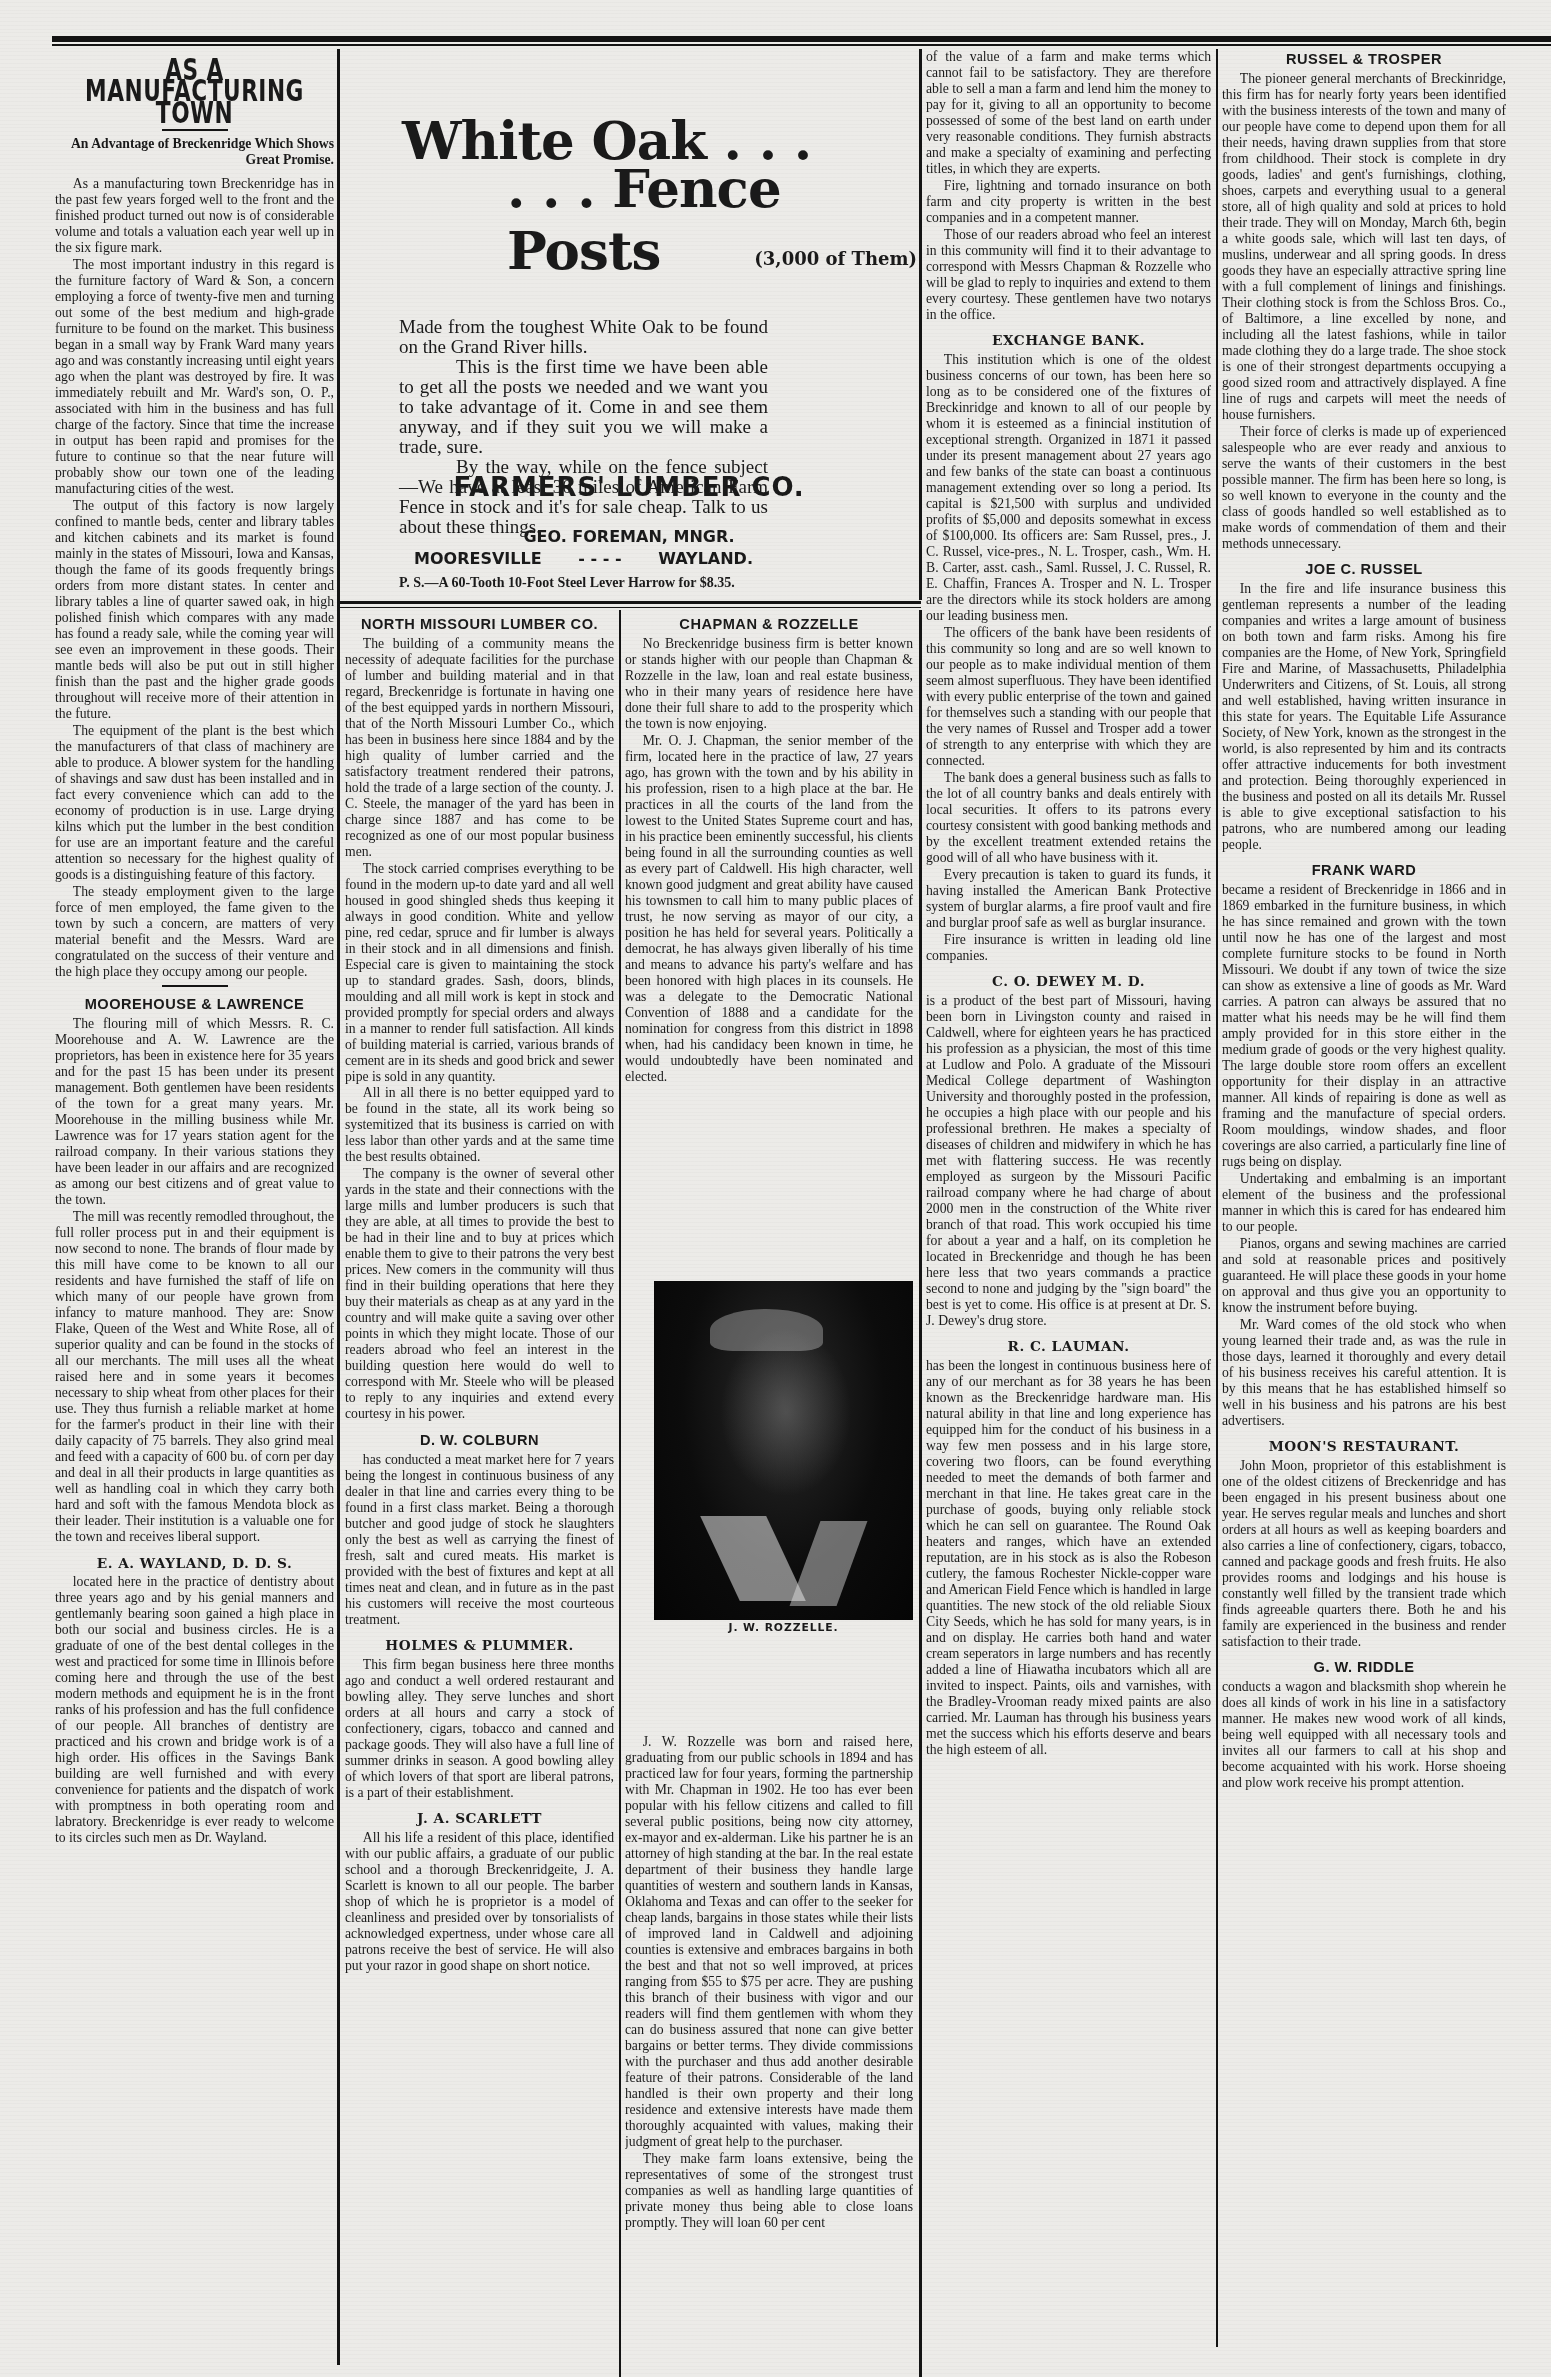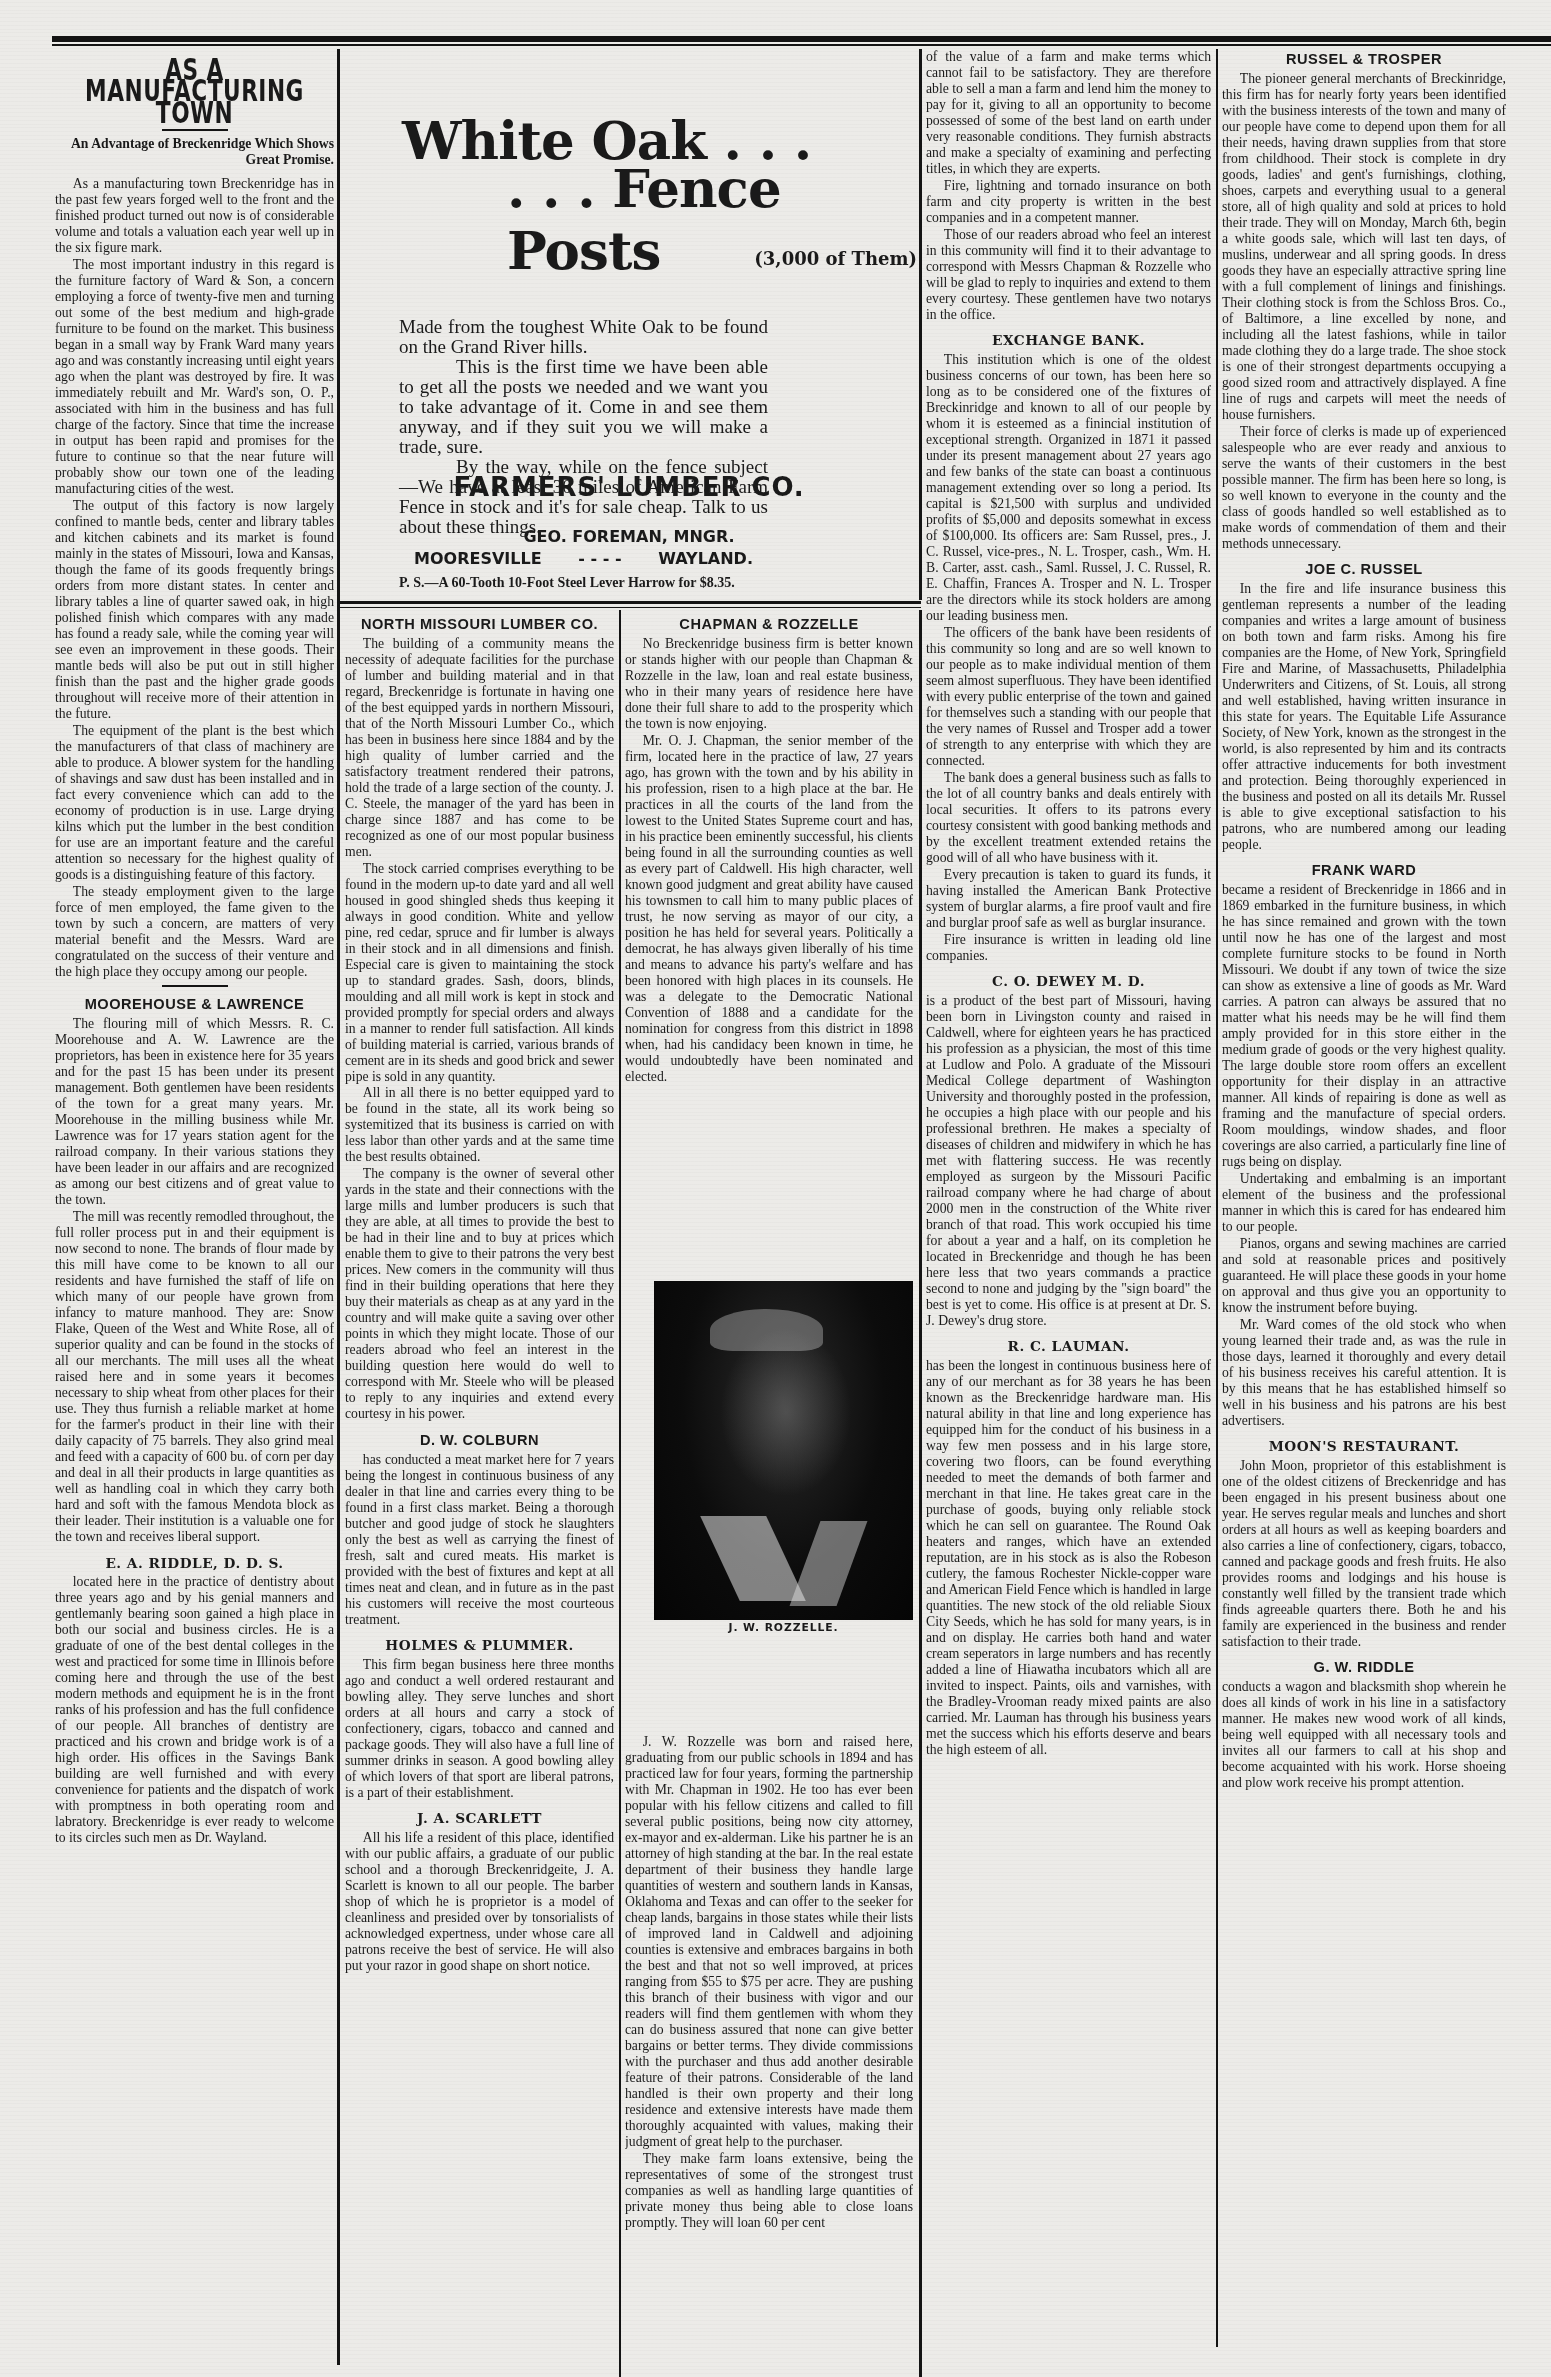--- a/index.html
+++ b/index.html
@@ -87,21 +87,21 @@
     <div class="subhead">An Advantage of Breckenridge Which Shows Great Promise.</div>
     <p>As a manufacturing town Breckenridge has in the past few years forged well to the front and the finished product turned out now is of considerable volume and totals a valuation each year well up in the six figure mark.</p>
     <p>The most important industry in this regard is the furniture factory of Ward &amp; Son, a concern employing a force of twenty-five men and turning out some of the best medium and high-grade furniture to be found on the market. This business began in a small way by Frank Ward many years ago and was constantly increasing until eight years ago when the plant was destroyed by fire. It was immediately rebuilt and Mr. Ward's son, O. P., associated with him in the business and has full charge of the factory. Since that time the increase in output has been rapid and promises for the future to continue so that the near future will probably show our town one of the leading manufacturing cities of the west.</p>
     <p>The output of this factory is now largely confined to mantle beds, center and library tables and kitchen cabinets and its market is found mainly in the states of Missouri, Iowa and Kansas, though the fame of its goods frequently brings orders from more distant states. In center and library tables a line of quarter sawed oak, in high polished finish which compares with any made has found a ready sale, while the coming year will see even an improvement in these goods. Their mantle beds will also be put out in still higher finish than the past and the higher grade goods throughout will receive more of their attention in the future.</p>
     <p>The equipment of the plant is the best which the manufacturers of that class of machinery are able to produce. A blower system for the handling of shavings and saw dust has been installed and in fact every convenience which can add to the economy of production is in use. Large drying kilns which put the lumber in the best condition for use are an important feature and the careful attention so necessary for the highest quality of goods is a distinguishing feature of this factory.</p>
     <p>The steady employment given to the large force of men employed, the fame given to the town by such a concern, are matters of very material benefit and the Messrs. Ward are congratulated on the success of their venture and the high place they occupy among our people.</p>
     <div class="shortrule"></div>
     <div class="head">MOOREHOUSE &amp; LAWRENCE</div>
     <p>The flouring mill of which Messrs. R. C. Moorehouse and A. W. Lawrence are the proprietors, has been in existence here for 35 years and for the past 15 has been under its present management. Both gentlemen have been residents of the town for a great many years. Mr. Moorehouse in the milling business while Mr. Lawrence was for 17 years station agent for the railroad company. In their various stations they have been leader in our affairs and are recognized as among our best citizens and of great value to the town.</p>
     <p>The mill was recently remodled throughout, the full roller process put in and their equipment is now second to none. The brands of flour made by this mill have come to be known to all our residents and have furnished the staff of life on which many of our people have grown from infancy to mature manhood. They are: Snow Flake, Queen of the West and White Rose, all of superior quality and can be found in the stocks of all our merchants. The mill uses all the wheat raised here and in some years it becomes necessary to ship wheat from other places for their use. They thus furnish a reliable market at home for the farmer's product in their line with their daily capacity of 75 barrels. They also grind meal and feed with a capacity of 600 bu. of corn per day and deal in all their products in large quantities as well as handling coal in which they carry both hard and soft with the famous Mendota block as their leader. Their institution is a valuable one for the town and receives liberal support.</p>
-    <div class="head serif">E. A. RIDDLE, D. D. S.</div>
+    <div class="head serif">E. A. WAYLAND, D. D. S.</div>
     <p>located here in the practice of dentistry about three years ago and by his genial manners and gentlemanly bearing soon gained a high place in both our social and business circles. He is a graduate of one of the best dental colleges in the west and practiced for some time in Illinois before coming here and through the use of the best modern methods and equipment he is in the front ranks of his profession and has the full confidence of our people. All branches of dentistry are practiced and his crown and bridge work is of a high order. His offices in the Savings Bank building are well furnished and with every convenience for patients and the dispatch of work with promptness in both operating room and labratory. Breckenridge is ever ready to welcome to its circles such men as Dr. Wayland.</p>
   </div>
 
   <div class="ad">
     <div class="ad-title1">White Oak . . .</div>
     <div class="ad-title2">. . . Fence Posts</div>
     <div class="ad-sub">(3,000 of Them)</div>
     <div class="ad-body">
       <p>Made from the toughest White Oak to be found on the Grand River hills.</p>
       <p class="ind">This is the first time we have been able to get all the posts we needed and we want you to take advantage of it. Come in and see them anyway, and if they suit you we will make a trade, sure.</p>

